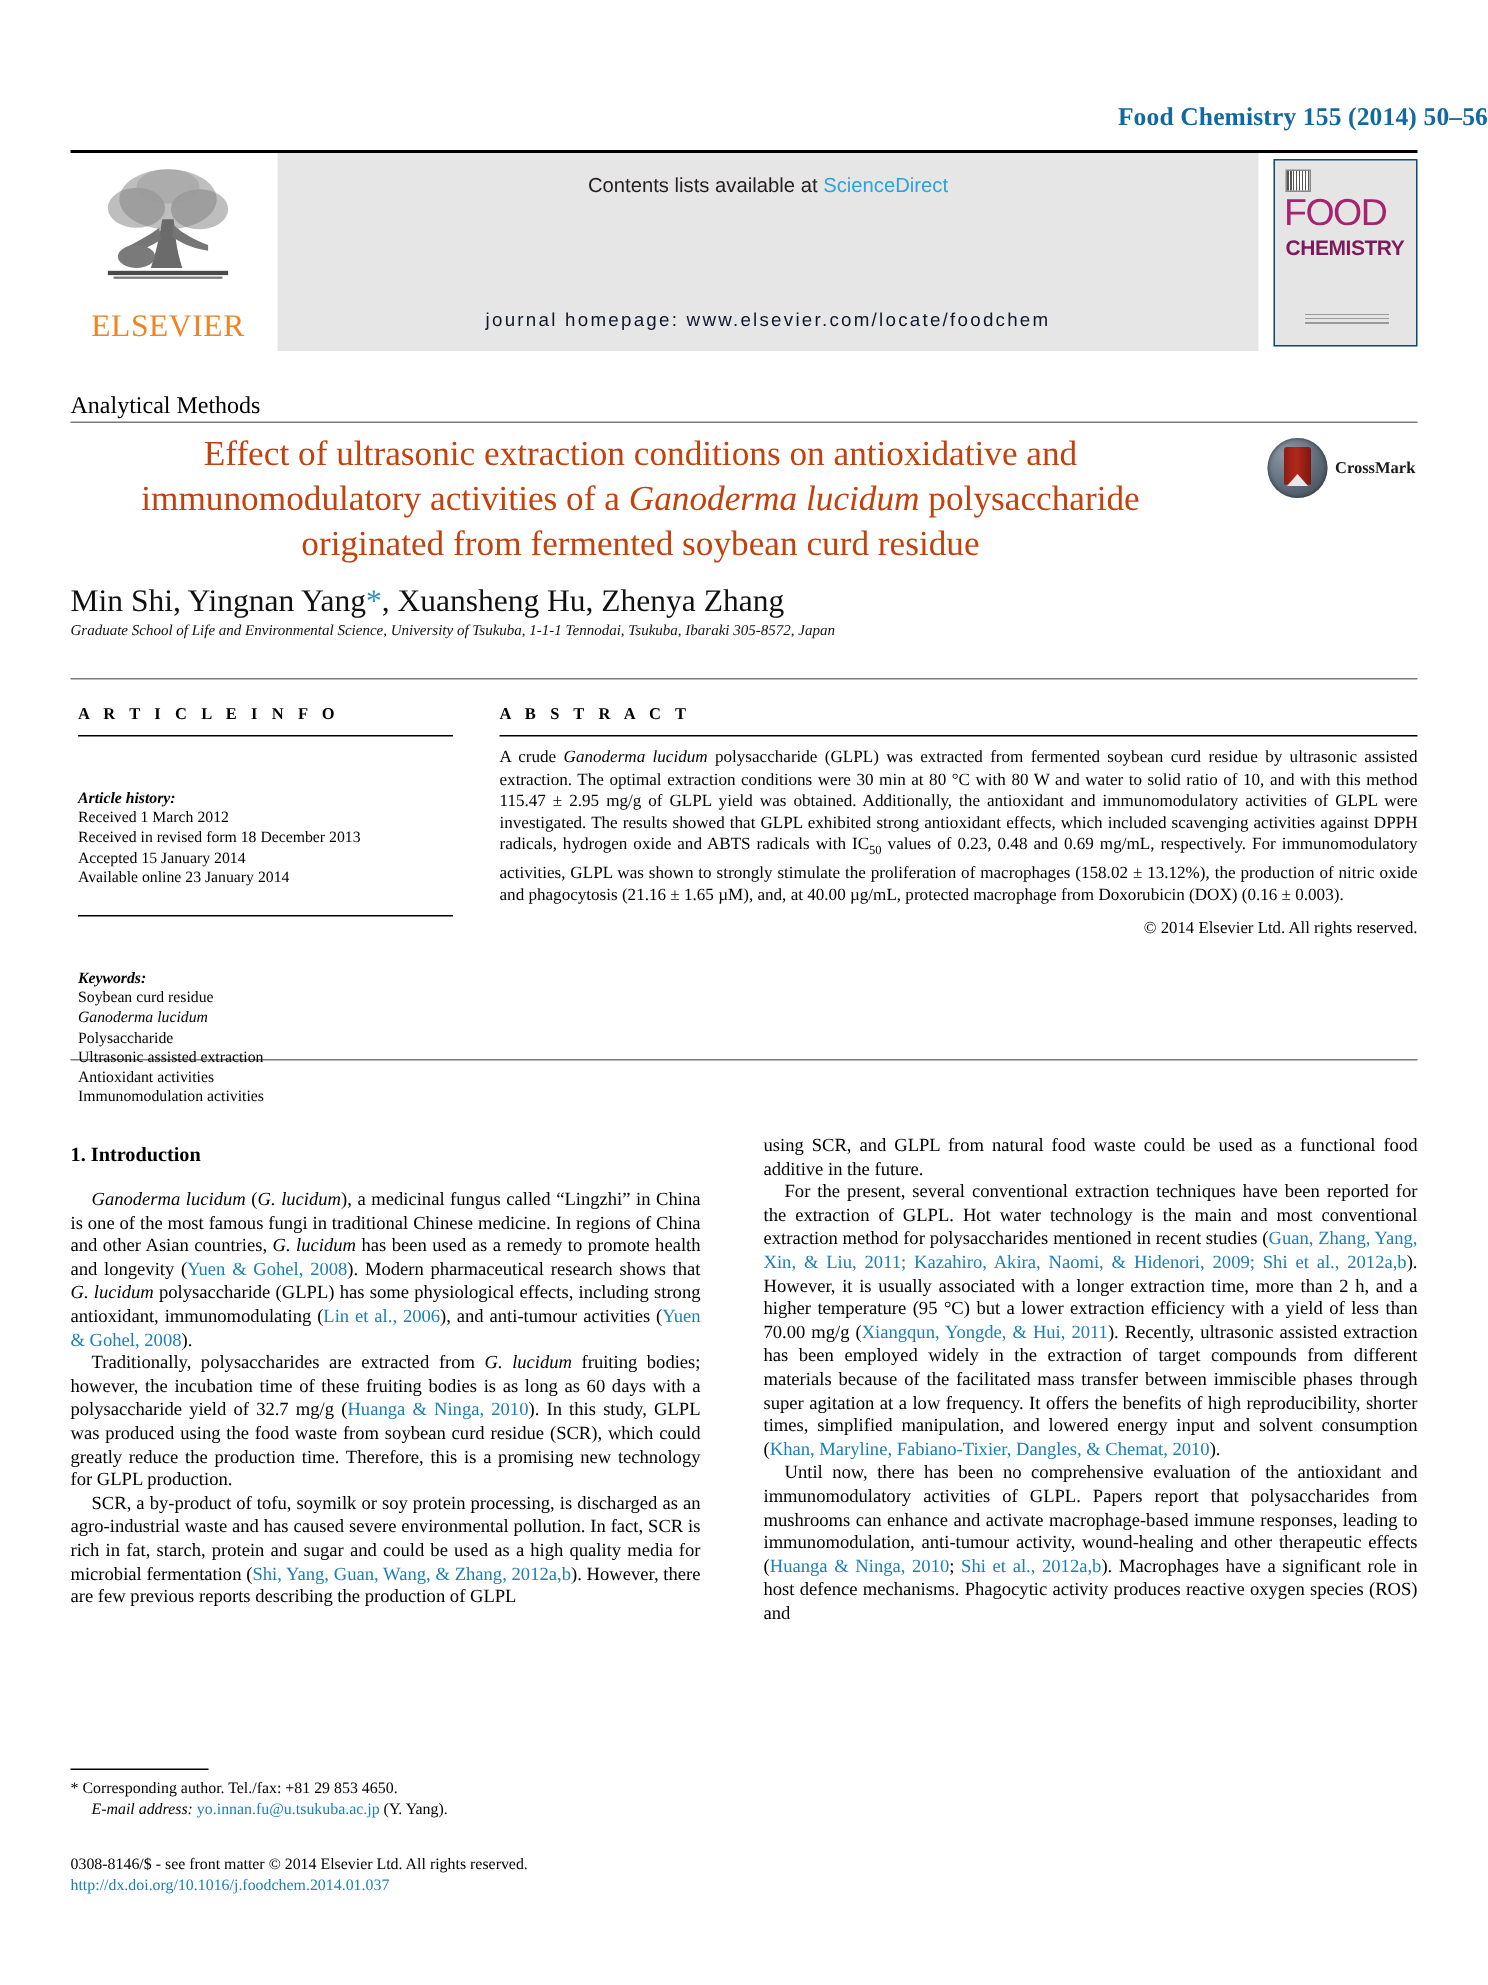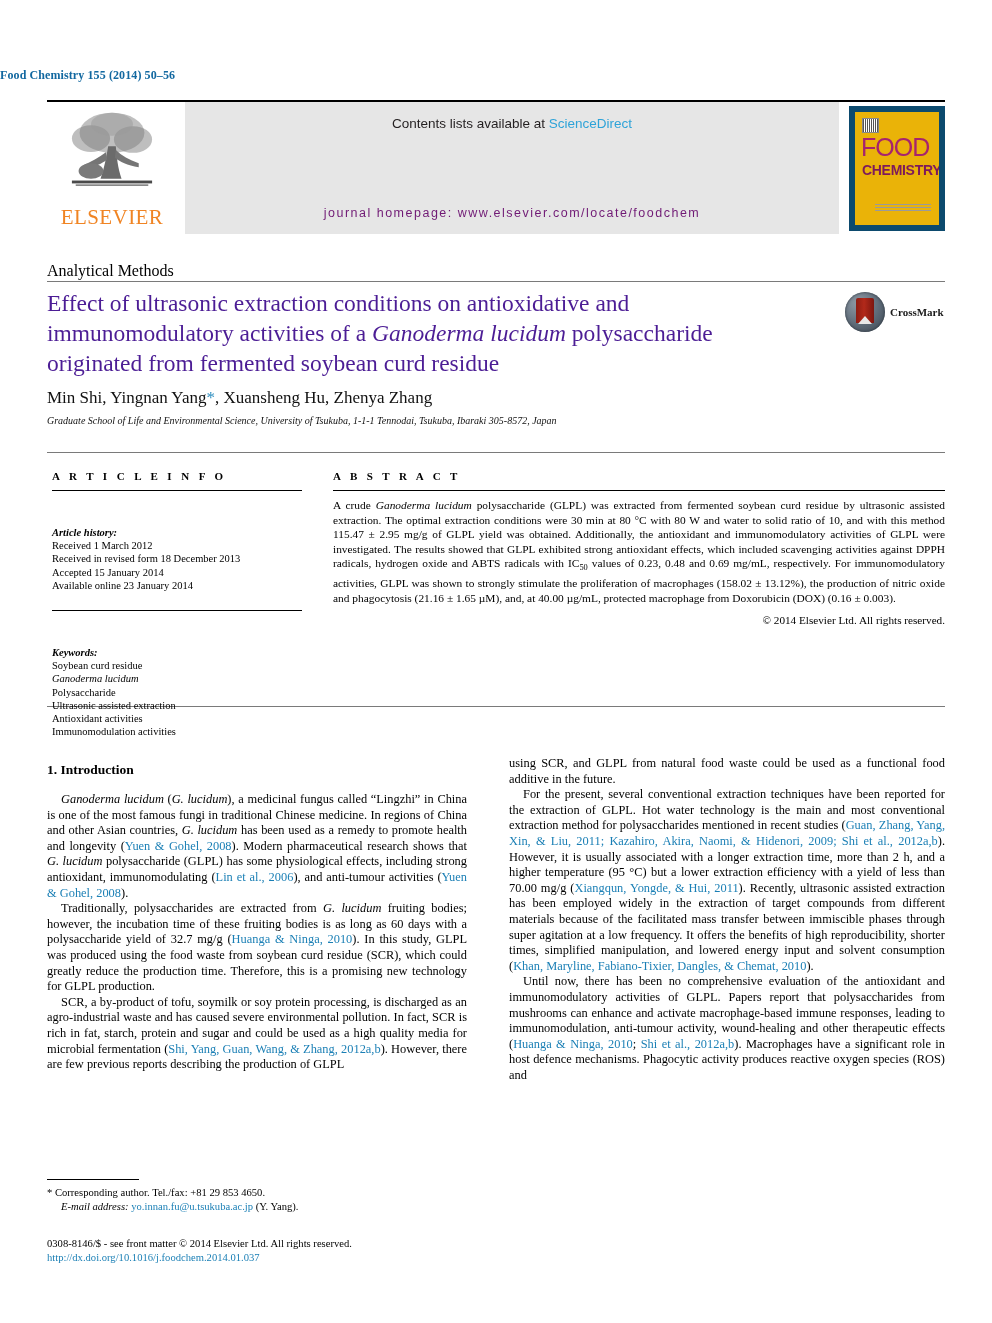--- a/index.html
+++ b/index.html
@@ -20,24 +20,24 @@
     left: 0; top: 0;
     width: 992px;
     height: 1323px;
   }
 
   
   .running-head {
     position: absolute;
     left: 0; top: 68px;
     width: 992px;
-    text-align: left;
+    text-align: right;
     font-family: "Liberation Serif", serif;
     font-weight: bold;
-    font-size: 12px;
+    font-size: 17px;
     color: #1268a0;
     letter-spacing: 0.1px;
   }
 
   
   .masthead {
     position: absolute;
     left: 47px; top: 100px;
     width: 898px;
     height: 132px;
@@ -96,28 +96,28 @@
   .journal-name {
     font-family: "Liberation Serif", serif;
     font-size: 33px;
     color: #1a1a1a;
     line-height: 1;
     margin: 4px 0 2px 0;
   }
   .homepage-line {
     font-family: "Liberation Sans", sans-serif;
     font-size: 12.5px;
-    color: #701a75;
+    color: #0f172a;
     letter-spacing: 1.5px;
   }
   .cover-thumb {
     width: 96px;
     flex: 0 0 96px;
-    border: 6px solid #0c4a6e;
-    background: #eab308;
+    border: 1px solid #0c4a6e;
+    background: #e5e5e5;
     box-sizing: border-box;
     position: relative;
     height: 125px;
     align-self: center;
     overflow: hidden;
   }
   .cover-barcode {
     position: absolute;
     left: 7px; top: 6px;
     width: 15px; height: 13px;
@@ -170,21 +170,22 @@
   }
 
   
   .title {
     position: absolute;
     left: 47px; top: 288px;
     width: 760px;
     font-family: "Liberation Serif", serif;
     font-size: 23.5px;
     line-height: 30px;
-    color: #4c1d95;
+    color: #c2410c;
+    text-align: center;
   }
   .title i { font-style: italic; }
 
   .crossmark {
     position: absolute;
     left: 845px; top: 292px;
     width: 100px;
     height: 46px;
   }
   .crossmark-badge {
@@ -218,21 +219,21 @@
     font-size: 11px;
     color: #1a1a1a;
   }
 
   
   .authors {
     position: absolute;
     left: 47px; top: 388px;
     width: 800px;
     font-family: "Liberation Serif", serif;
-    font-size: 17px;
+    font-size: 21px;
     color: #111;
   }
   .authors .star { color: #2f8fc0; }
   .affiliation {
     position: absolute;
     left: 47px; top: 415px;
     width: 800px;
     font-family: "Liberation Serif", serif;
     font-style: italic;
     font-size: 10px;

